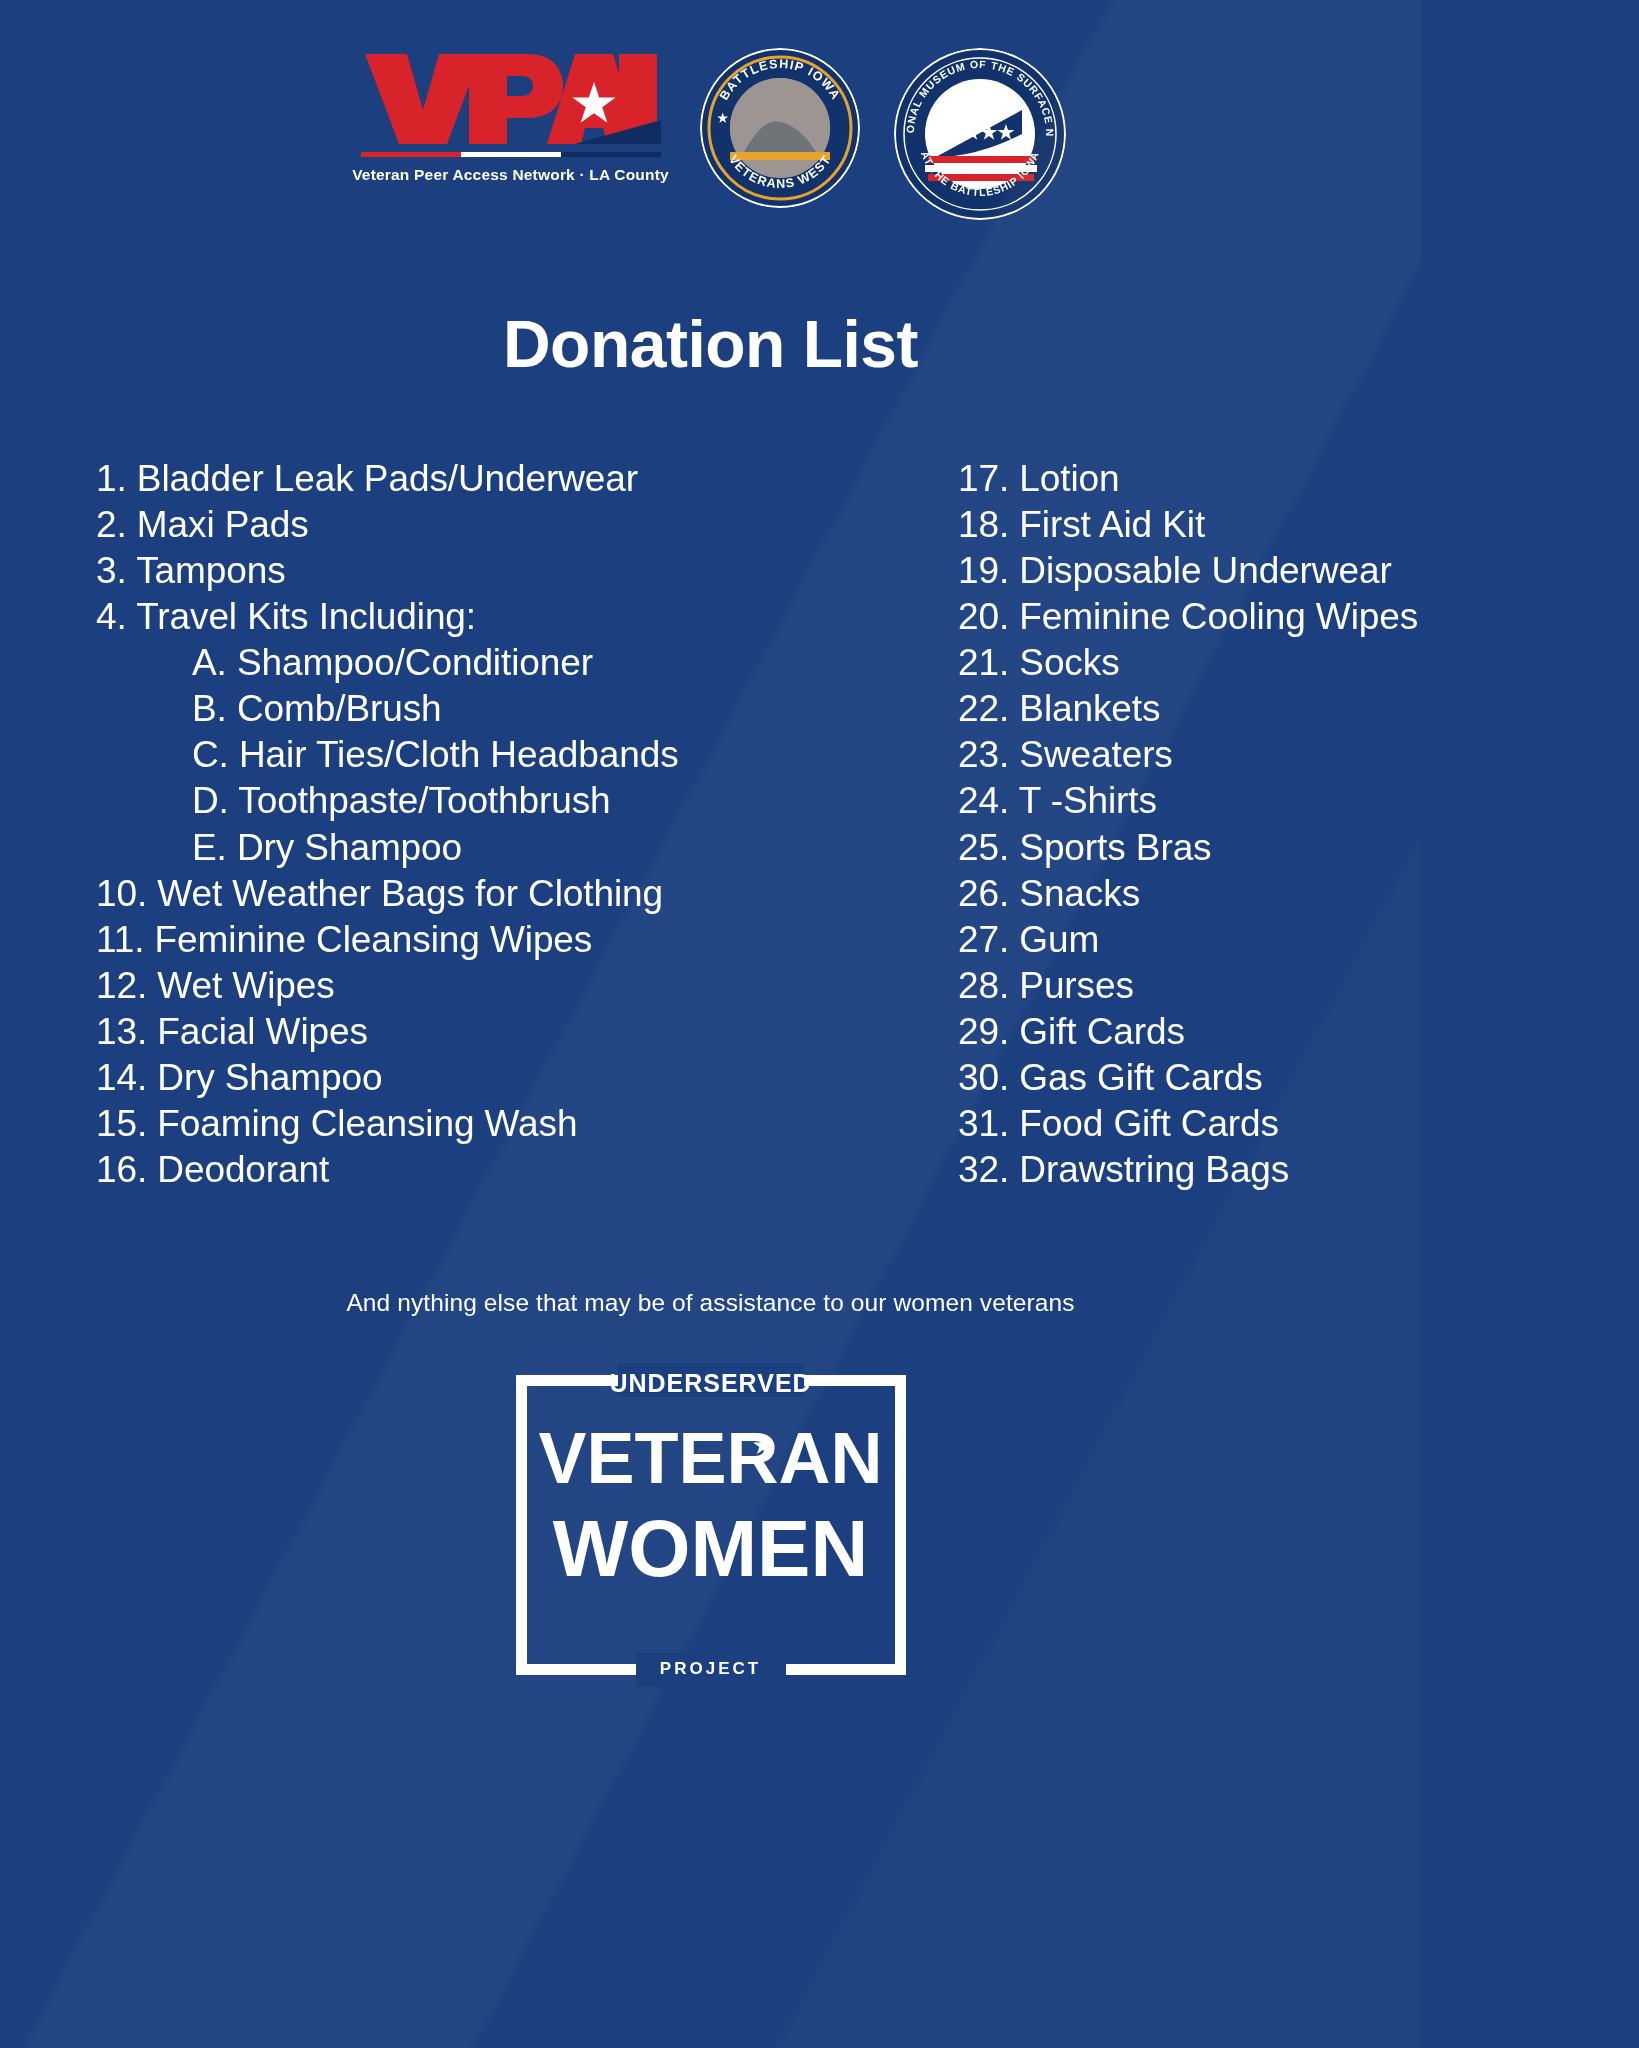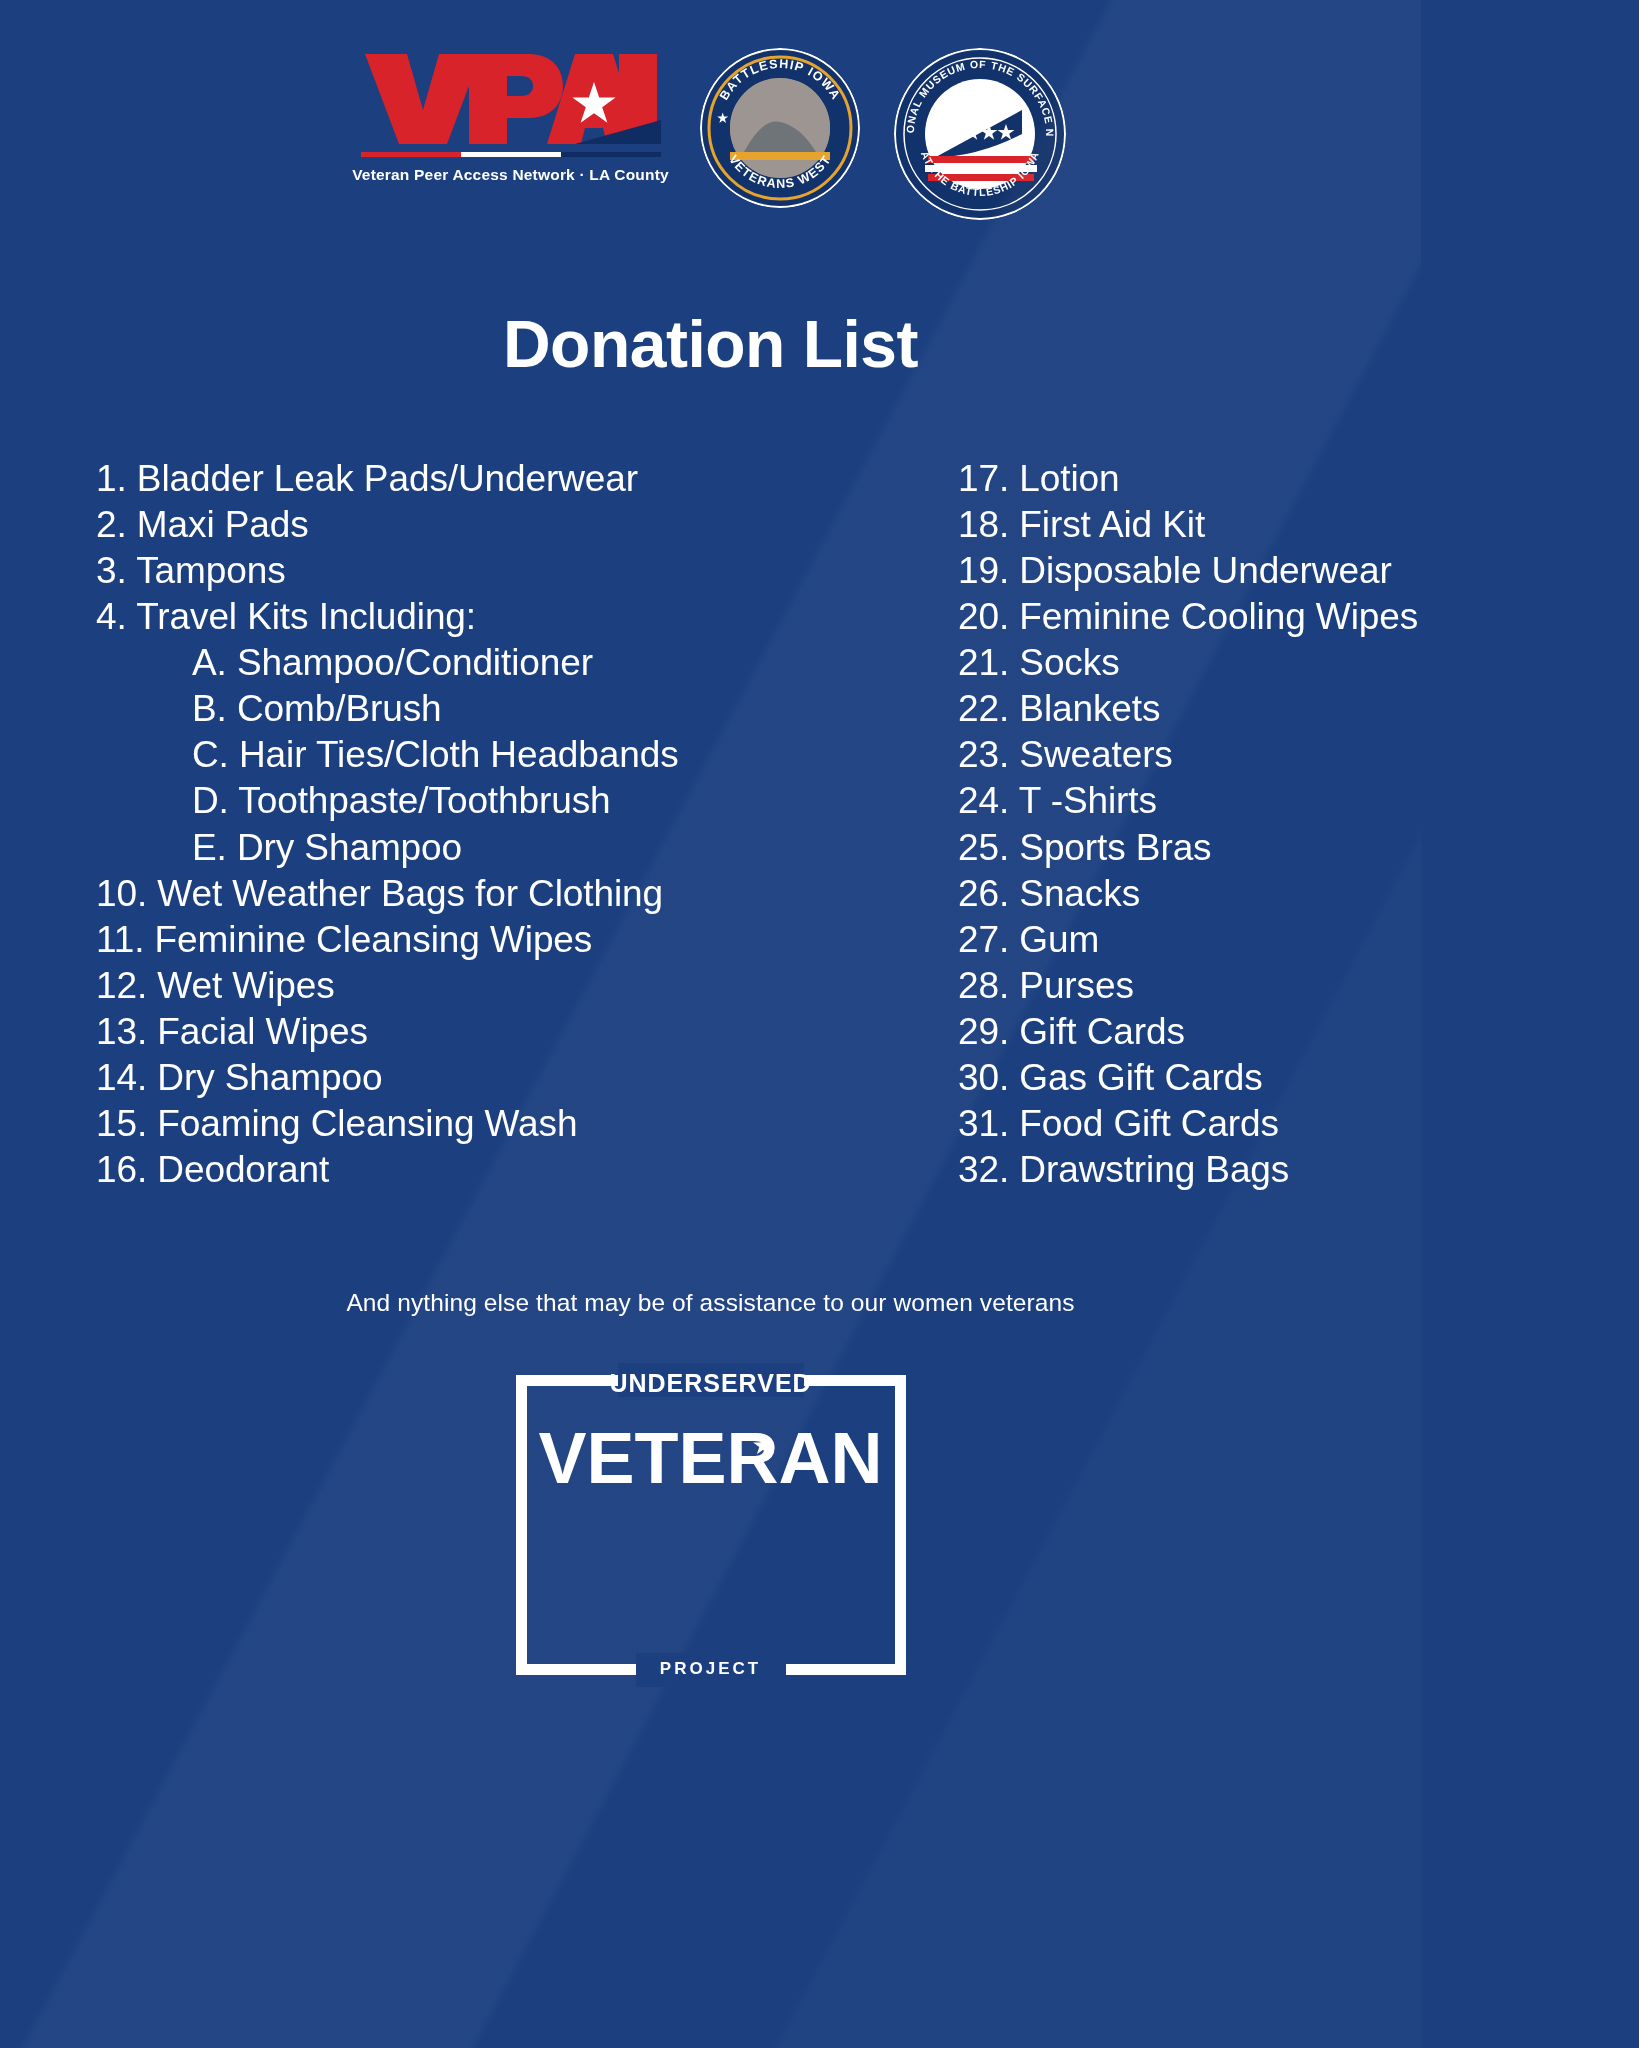--- a/index.html
+++ b/index.html
@@ -312,16 +312,17 @@
   <div class="note">And nything else that may be of assistance to our women veterans</div>
 
   <div class="bottom-logo-wrap">
     <div class="uvwp">
       <div class="frame"></div>
       <div class="notch-top"></div>
       <div class="notch-bottom"></div>
       <div class="t-underserved">UNDERSERVED</div>
       <div class="t-veteran">VETERAN</div>
       <div class="star">★</div>
+      <div class="t-women">WOMEN</div>
       <div class="t-project">PROJECT</div>
     </div>
   </div>
 </div>
 
 </body></html>

